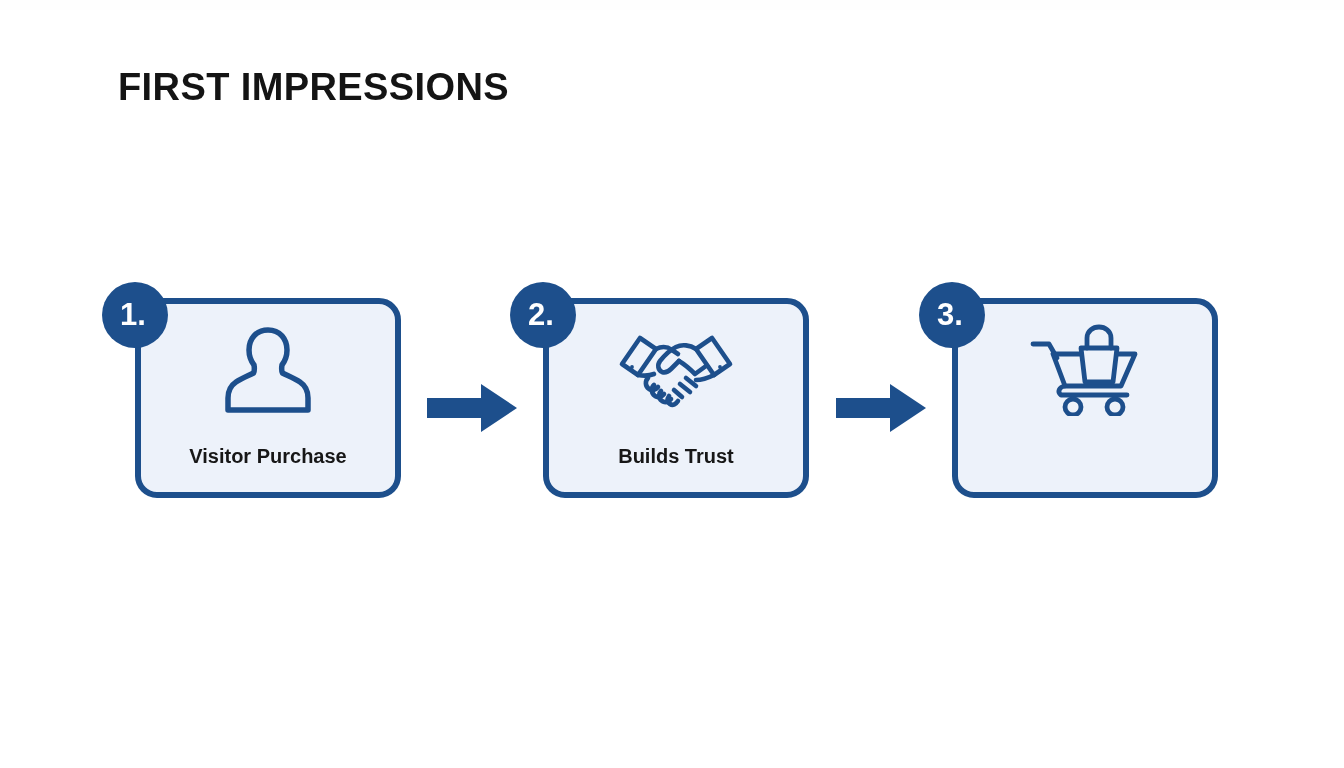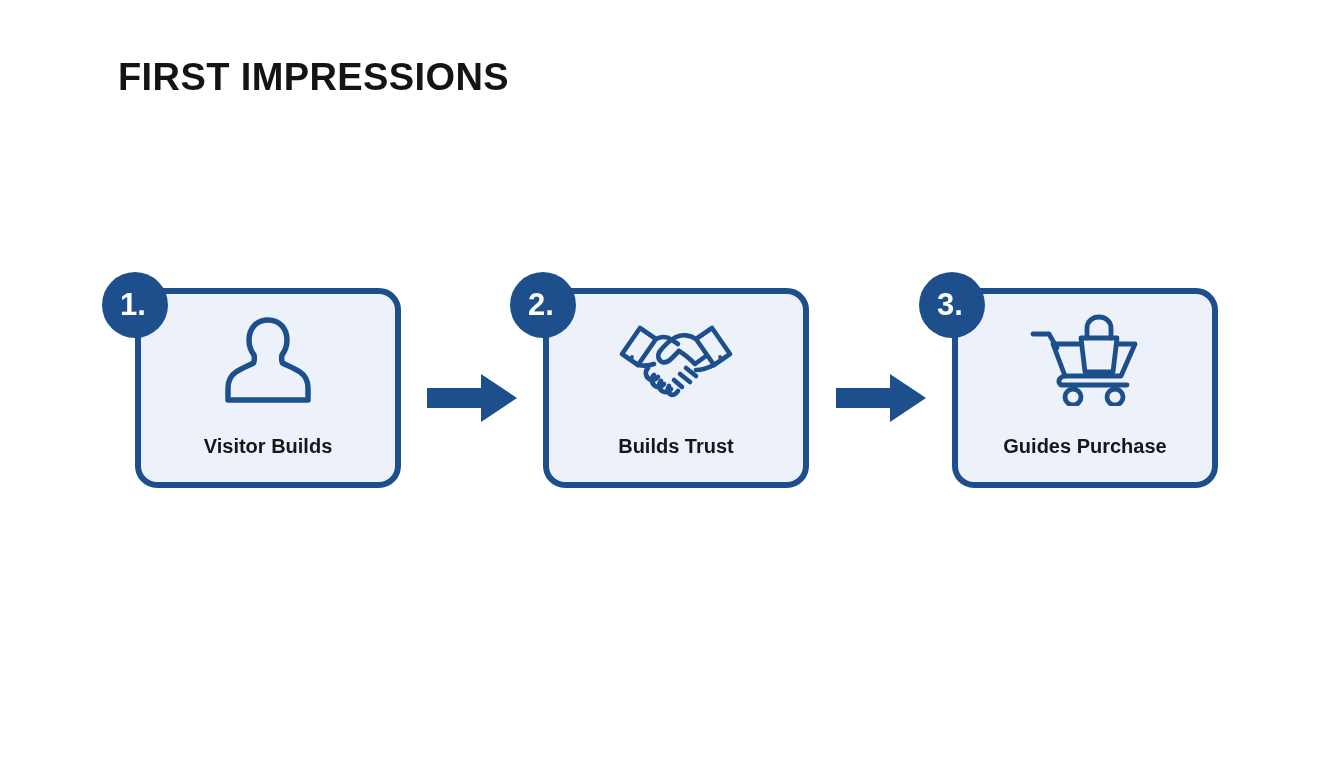--- a/index.html
+++ b/index.html
@@ -13,20 +13,21 @@
     background: #FEFEFE;
     font-family: "Liberation Sans", sans-serif;
     overflow: hidden;
     position: relative;
   }
 
   #slide {
     position: absolute;
     inset: 0;
     background: #FFFFFF;
+    margin-top: 10px;
   }
 
   
   #title-block {
     position: absolute;
     left: 118px;
     top: 53px;
     width: 620px;
   }
   .title-line {
@@ -150,21 +151,21 @@
                      C57.5 44 57.5 47 58.5 49
                      C62 51 70 54 76 58
                      C82 62 84 68 84 74 L84 86 L4 86 L4 74
                      C4 68 6 62 12 58
                      C18 54 26 51 29.5 49
                      C30.5 47 30.5 44 30 41
                      C27 37 25 32 25 26
                      C25 15 32 6 44 6 Z"></path>
           </svg>
         </div>
-        <div class="card-label">Visitor Builds</div>
+        <div class="card-label">Visitor Purchase</div>
       </div>
       <div class="badge">1.</div>
     </div>
 
     <div class="arrow arrow-1">
       <svg width="90" height="52" viewBox="0 0 90 52">
         <path d="M0 16 L54 16 L54 2 L90 26 L54 50 L54 36 L0 36 Z" fill="#1D4F8C"></path>
       </svg>
     </div>
 
@@ -224,19 +225,18 @@
             <path d="M38 62 C32 63 30 68 34 71 L100 71"></path>
 
             <circle cx="46" cy="83" r="8"></circle>
             <circle cx="88" cy="83" r="8"></circle>
 
             <path d="M54 24 L90 24 L86 58 L58 58 Z" fill="#EDF2FA"></path>
 
             <path d="M64 24 L64 14 C64 7 70 3 76 3 C82 3 88 7 88 14 L88 24" transform="translate(-4,0)"></path>
           </svg>
         </div>
-        <div class="card-label">Guides Purchase</div>
       </div>
       <div class="badge">3.</div>
     </div>
 
   </div>
 </div>
 
 </body></html>

